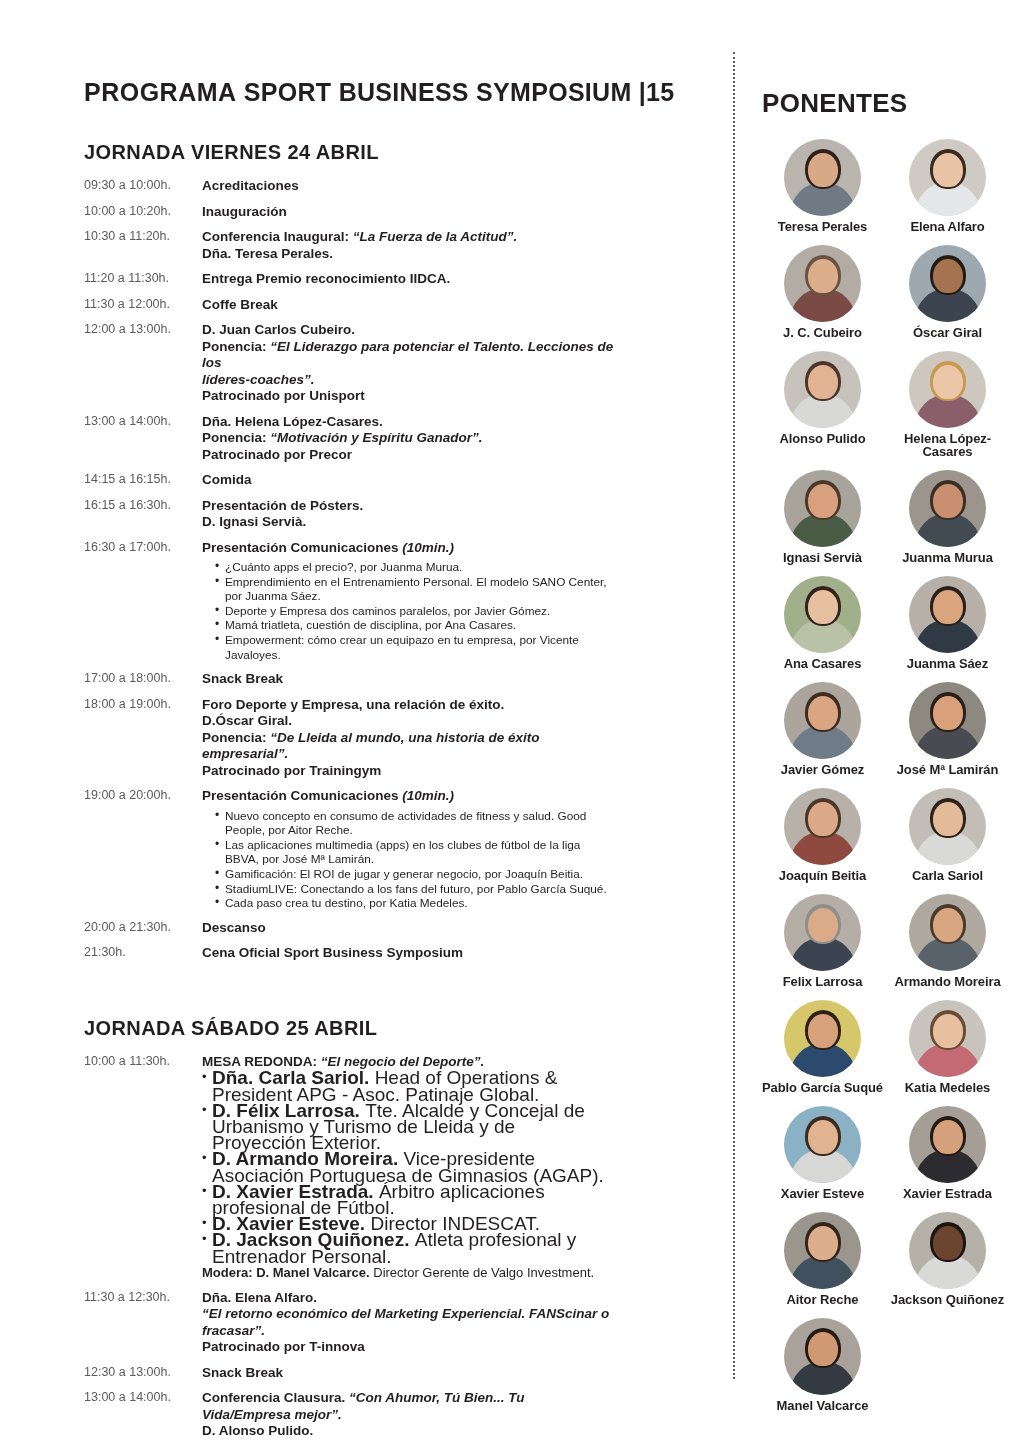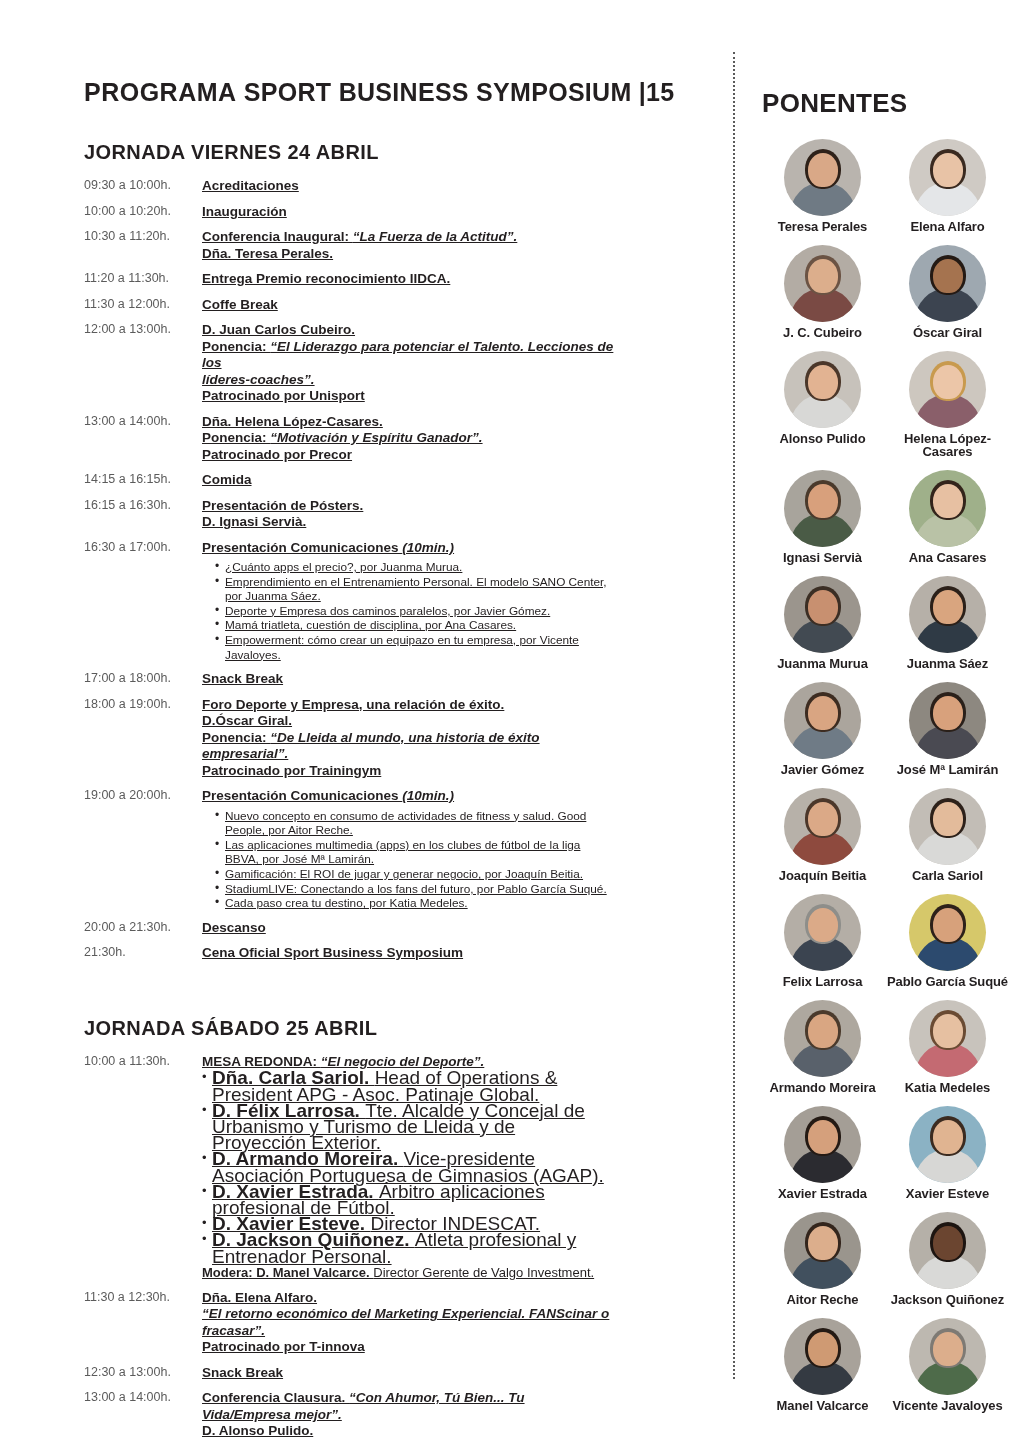--- a/index.html
+++ b/index.html
@@ -62,21 +62,20 @@
   td.time {
     width: 118px;
     font-size: 12.5px;
     color: #5b5b5b;
     padding-top: 1px;
     white-space: nowrap;
   }
   td.desc {
     font-size: 13.5px;
     line-height: 16.5px;
-    text-decoration: underline;
   }
   .b { font-weight: bold; }
   .bi { font-weight: bold; font-style: italic; }
   .n { font-weight: normal; }
   ul.bullets {
     margin: 4px 0 0 0;
     padding: 0 0 0 14px;
     list-style: none;
   }
   ul.bullets li {
@@ -416,36 +415,36 @@
         </div>
         <div class="person">
           <div class="avatar" style="background: rgb(168, 164, 156);">
             <div class="body" style="background: rgb(74, 91, 70);"></div>
             <div class="head" style="background: rgb(74, 58, 44); top: 10px; width: 36px; height: 40px;"></div>
             <div class="head" style="background: rgb(216, 160, 124);"></div>
           </div>
           <div class="pname">Ignasi Servià</div>
         </div>
         <div class="person">
+          <div class="avatar" style="background: rgb(155, 149, 141);">
+            <div class="body" style="background: rgb(66, 74, 82);"></div>
+            <div class="head" style="background: rgb(59, 46, 36); top: 10px; width: 36px; height: 40px;"></div>
+            <div class="head" style="background: rgb(200, 144, 112);"></div>
+          </div>
+          <div class="pname">Juanma Murua</div>
+        </div>
+        <div class="person">
           <div class="avatar" style="background: rgb(159, 176, 138);">
             <div class="body" style="background: rgb(185, 194, 166);"></div>
             <div class="head" style="background: rgb(51, 36, 27); top: 10px; width: 36px; height: 40px;"></div>
             <div class="head" style="background: rgb(231, 192, 162);"></div>
           </div>
           <div class="pname">Ana Casares</div>
         </div>
         <div class="person">
-          <div class="avatar" style="background: rgb(155, 149, 141);">
-            <div class="body" style="background: rgb(66, 74, 82);"></div>
-            <div class="head" style="background: rgb(59, 46, 36); top: 10px; width: 36px; height: 40px;"></div>
-            <div class="head" style="background: rgb(200, 144, 112);"></div>
-          </div>
-          <div class="pname">Juanma Murua</div>
-        </div>
-        <div class="person">
           <div class="avatar" style="background: rgb(182, 176, 168);">
             <div class="body" style="background: rgb(47, 58, 69);"></div>
             <div class="head" style="background: rgb(43, 32, 25); top: 10px; width: 36px; height: 40px;"></div>
             <div class="head" style="background: rgb(217, 165, 127);"></div>
           </div>
           <div class="pname">Juanma Sáez</div>
         </div>
         <div class="person">
           <div class="avatar" style="background: rgb(171, 165, 157);">
             <div class="body" style="background: rgb(111, 123, 134);"></div>
@@ -480,60 +479,60 @@
         </div>
         <div class="person">
           <div class="avatar" style="background: rgb(180, 174, 166);">
             <div class="body" style="background: rgb(59, 68, 80);"></div>
             <div class="head" style="background: rgb(142, 142, 138); top: 10px; width: 36px; height: 40px;"></div>
             <div class="head" style="background: rgb(219, 170, 136);"></div>
           </div>
           <div class="pname">Felix Larrosa</div>
         </div>
         <div class="person">
+          <div class="avatar" style="background: rgb(174, 168, 159);">
+            <div class="body" style="background: rgb(89, 97, 107);"></div>
+            <div class="head" style="background: rgb(74, 58, 44); top: 10px; width: 36px; height: 40px;"></div>
+            <div class="head" style="background: rgb(217, 166, 130);"></div>
+          </div>
+          <div class="pname">Armando Moreira</div>
+        </div>
+        <div class="person">
           <div class="avatar" style="background: rgb(214, 200, 106);">
             <div class="body" style="background: rgb(44, 74, 110);"></div>
             <div class="head" style="background: rgb(45, 33, 26); top: 10px; width: 36px; height: 40px;"></div>
             <div class="head" style="background: rgb(215, 161, 123);"></div>
           </div>
           <div class="pname">Pablo García Suqué</div>
         </div>
         <div class="person">
-          <div class="avatar" style="background: rgb(174, 168, 159);">
-            <div class="body" style="background: rgb(89, 97, 107);"></div>
-            <div class="head" style="background: rgb(74, 58, 44); top: 10px; width: 36px; height: 40px;"></div>
-            <div class="head" style="background: rgb(217, 166, 130);"></div>
-          </div>
-          <div class="pname">Armando Moreira</div>
-        </div>
-        <div class="person">
           <div class="avatar" style="background: rgb(200, 195, 188);">
             <div class="body" style="background: rgb(196, 106, 114);"></div>
             <div class="head" style="background: rgb(106, 75, 51); top: 10px; width: 36px; height: 40px;"></div>
             <div class="head" style="background: rgb(230, 192, 161);"></div>
           </div>
           <div class="pname">Katia Medeles</div>
         </div>
         <div class="person">
+          <div class="avatar" style="background: rgb(139, 178, 196);">
+            <div class="body" style="background: rgb(215, 215, 213);"></div>
+            <div class="head" style="background: rgb(59, 43, 32); top: 10px; width: 36px; height: 40px;"></div>
+            <div class="head" style="background: rgb(224, 180, 145);"></div>
+          </div>
+          <div class="pname">Xavier Esteve</div>
+        </div>
+        <div class="person">
           <div class="avatar" style="background: rgb(164, 158, 150);">
             <div class="body" style="background: rgb(43, 43, 48);"></div>
             <div class="head" style="background: rgb(36, 26, 20); top: 10px; width: 36px; height: 40px;"></div>
             <div class="head" style="background: rgb(213, 160, 124);"></div>
           </div>
           <div class="pname">Xavier Estrada</div>
         </div>
         <div class="person">
-          <div class="avatar" style="background: rgb(139, 178, 196);">
-            <div class="body" style="background: rgb(215, 215, 213);"></div>
-            <div class="head" style="background: rgb(59, 43, 32); top: 10px; width: 36px; height: 40px;"></div>
-            <div class="head" style="background: rgb(224, 180, 145);"></div>
-          </div>
-          <div class="pname">Xavier Esteve</div>
-        </div>
-        <div class="person">
           <div class="avatar" style="background: rgb(154, 149, 141);">
             <div class="body" style="background: rgb(65, 80, 94);"></div>
             <div class="head" style="background: rgb(51, 37, 28); top: 10px; width: 36px; height: 40px;"></div>
             <div class="head" style="background: rgb(220, 174, 140);"></div>
           </div>
           <div class="pname">Aitor Reche</div>
         </div>
         <div class="person">
           <div class="avatar" style="background: rgb(181, 176, 168);">
             <div class="body" style="background: rgb(217, 217, 215);"></div>
@@ -543,24 +542,16 @@
           <div class="pname">Jackson Quiñonez</div>
         </div>
         <div class="person">
           <div class="avatar" style="background: rgb(168, 162, 154);">
             <div class="body" style="background: rgb(52, 58, 66);"></div>
             <div class="head" style="background: rgb(36, 26, 20); top: 10px; width: 36px; height: 40px;"></div>
             <div class="head" style="background: rgb(207, 154, 115);"></div>
           </div>
           <div class="pname">Manel Valcarce</div>
         </div>
-        <div class="person">
-          <div class="avatar" style="background: rgb(189, 184, 176);">
-            <div class="body" style="background: rgb(78, 107, 74);"></div>
-            <div class="head" style="background: rgb(126, 122, 116); top: 10px; width: 36px; height: 40px;"></div>
-            <div class="head" style="background: rgb(220, 174, 140);"></div>
-          </div>
-          <div class="pname">Vicente Javaloyes</div>
-        </div>
       </div>
   </div>
 
 </div>
 
 </body></html>

